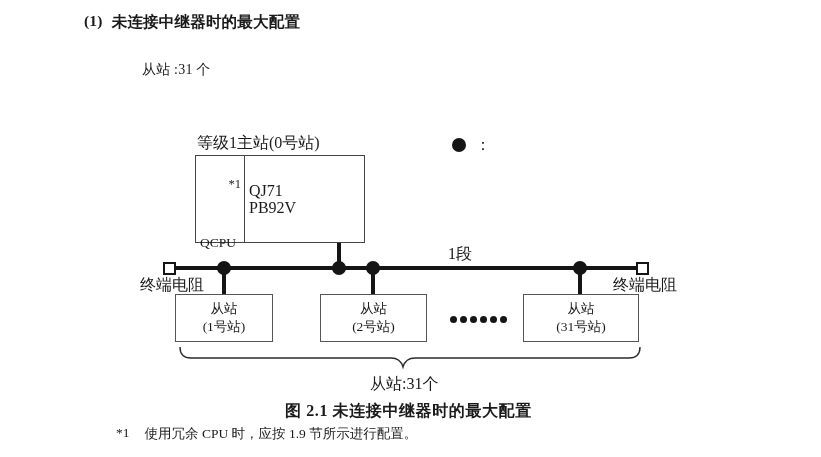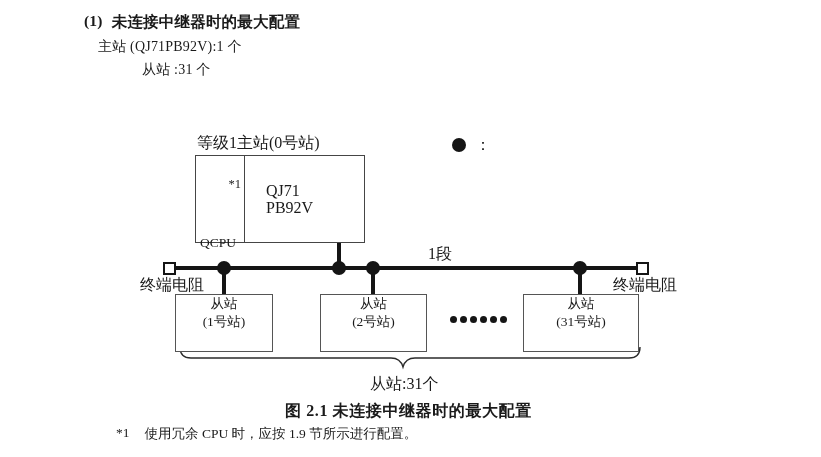--- a/index.html
+++ b/index.html
@@ -25,45 +25,45 @@
   .master-label { left:197px; top:134px; }
   .master-box {
     left:195px; top:155px; width:170px; height:88px;
     border:1.5px solid #454545; box-sizing:border-box; background:#fff;
     display:flex; z-index:2;
   }
   .cell { box-sizing:border-box; position:relative; }
   .cell + .cell { border-left:1.5px solid #454545; }
   .cell-power { flex:0 0 69px; display:flex; align-items:center; justify-content:center; }
   .cell-cpu   { flex:0 0 48px; }
-  .cell-mod   { flex:0 0 50px; display:flex; flex-direction:column; justify-content:center; padding-left:21px; }
+  .cell-mod   { flex:0 0 50px; display:flex; flex-direction:column; justify-content:center; padding-left:4px; }
   .cpu-note  { position:absolute; top:21px; right:3px; font-size:12.5px; }
   .cpu-label { position:absolute; top:31px; left:4px; font-size:13.5px;margin-top:48px; }
 
   
   .hline { background:#151515; height:4px; z-index:1; }
   .vline { background:#151515; width:4px;  z-index:1; }
   .bus   { left:170px; top:266px; width:473px; }
   .drop-master { left:337px; top:241px; height:27px; }
   .drop-1 { left:222px; top:268px; height:28px; }
   .drop-2 { left:371px; top:268px; height:28px; }
   .drop-3 { left:578px; top:268px; height:28px; }
   .cdot { position:absolute; width:14px; height:14px; border-radius:50%; background:#151515; top:261px; z-index:3; }
   .cdot-1 { left:217px; } .cdot-2 { left:332px; } .cdot-3 { left:366px; } .cdot-4 { left:573px; }
   .tsq { position:absolute; width:13px; height:13px; background:#ffffff; border:2px solid #151515; box-sizing:border-box; top:262px; z-index:4; }
   .tsq-left { left:163px; } .tsq-right { left:636px; }
   .tlabel-left  { left:140px; top:276px; }
   .tlabel-right { left:613px; top:276px; }
-  .seg-label { left:428px; top:245px; }
+  .seg-label { left:448px; top:245px; }
 
   
   .slave-box {
     border:1.5px solid #555555; box-sizing:border-box; background:#fff; z-index:2;
-    display:flex; flex-direction:column; align-items:center; justify-content:flex-start;
-    top:294px; height:58px; line-height:18px; font-size:13.5px; text-align:center;
+    display:flex; flex-direction:column; align-items:center; justify-content:center;
+    top:294px; height:48px; line-height:18px; font-size:13.5px; text-align:center;
   }
   .slave-1 { left:175px; width:98px; }
   .slave-2 { left:320px; width:107px; }
   .slave-3 { left:523px; width:116px; }
   .ellipsis { left:450px; top:316px; display:flex; gap:3px; align-items:center; }
   .edot { width:7px; height:7px; border-radius:50%; background:#151515; display:block; }
 
   
   .brace-svg { left:175px; top:345px; width:470px; height:30px; }
   .brace-label { left:370px; top:375px; }
@@ -74,21 +74,20 @@
 </style>
 </head>
 <body>
 
 <div class="page">
 
   <div class="abs heading">
     <span>(1)</span>
     <span>未连接中继器时的最大配置</span>
   </div>
-  <div class="abs spec spec-1">主站 (QJ71PB92V):1 个</div>
   <div class="abs spec spec-2">从站 :31 个</div>
 
   <div class="abs legend">
     <span class="legend-dot"></span>
     <span class="dtext">：</span>
   </div>
 
   <div class="abs dtext master-label">等级1主站(0号站)</div>
   <div class="abs master-box">
     <div class="cell cell-cpu">

